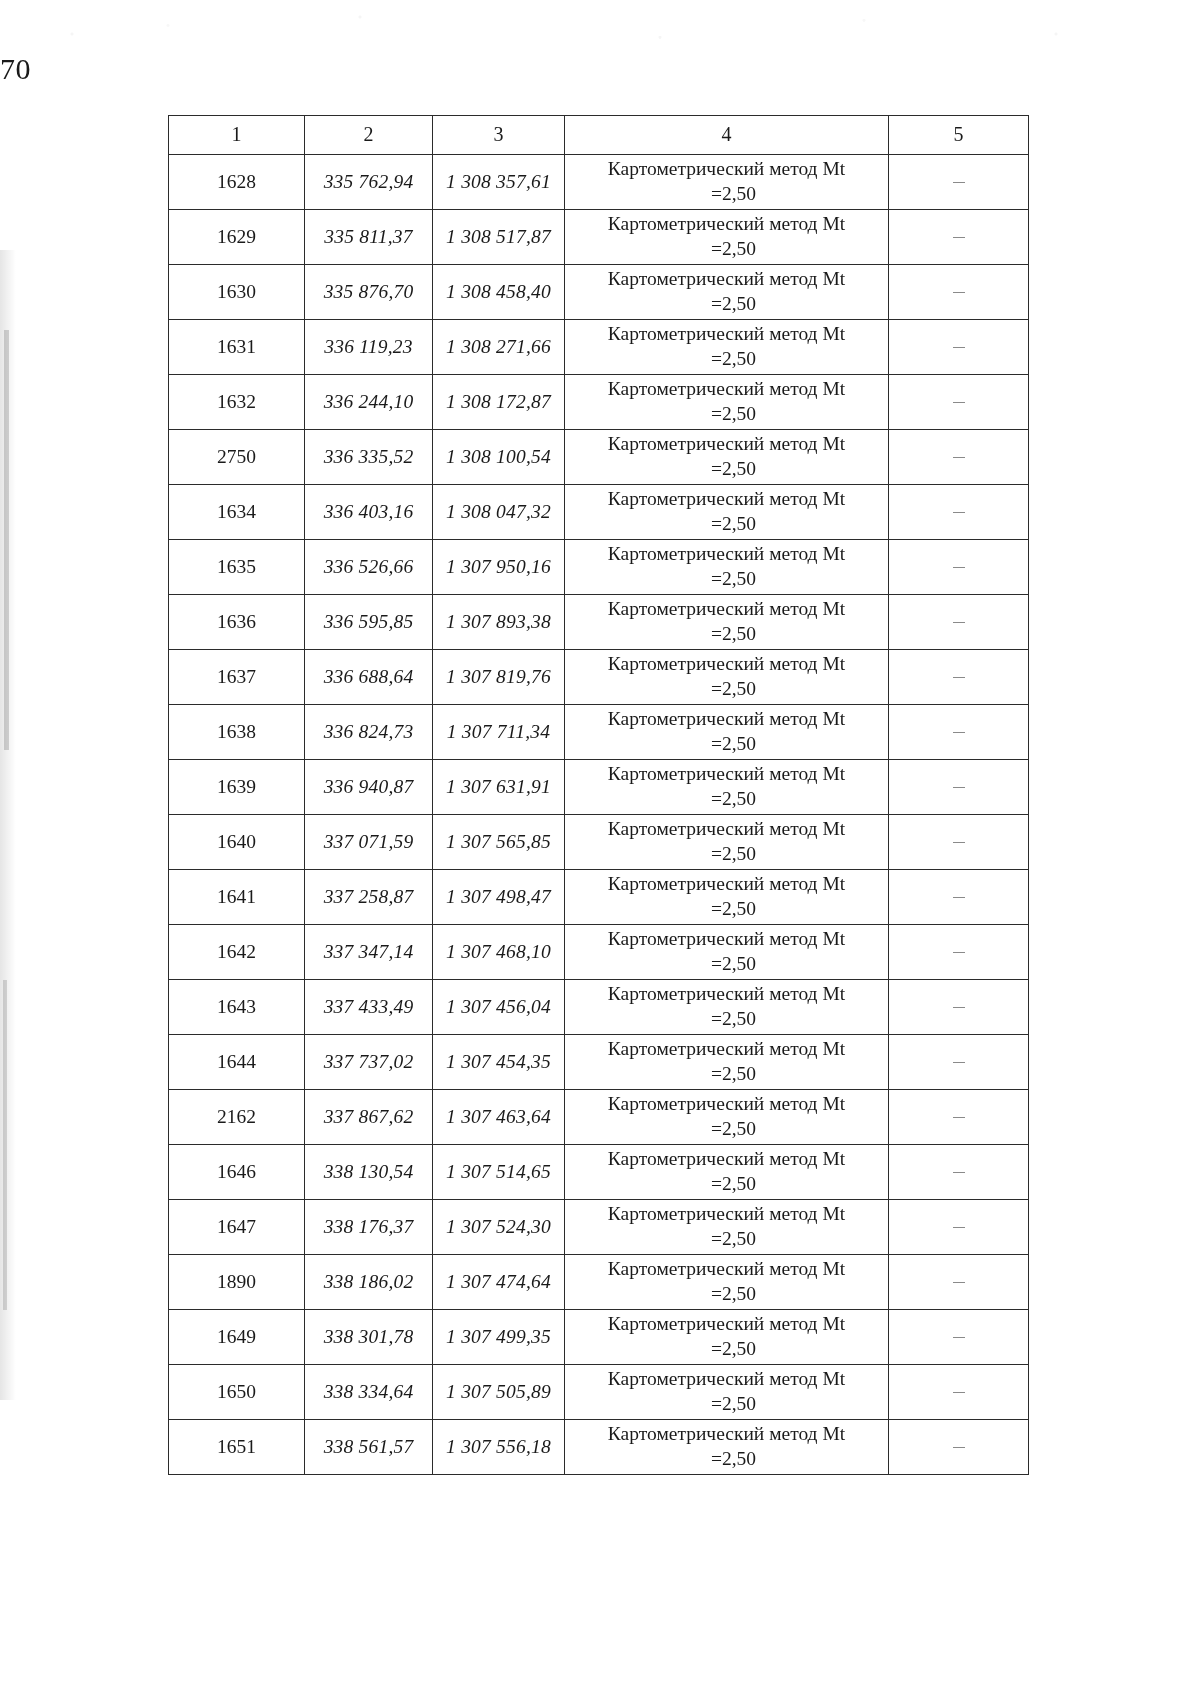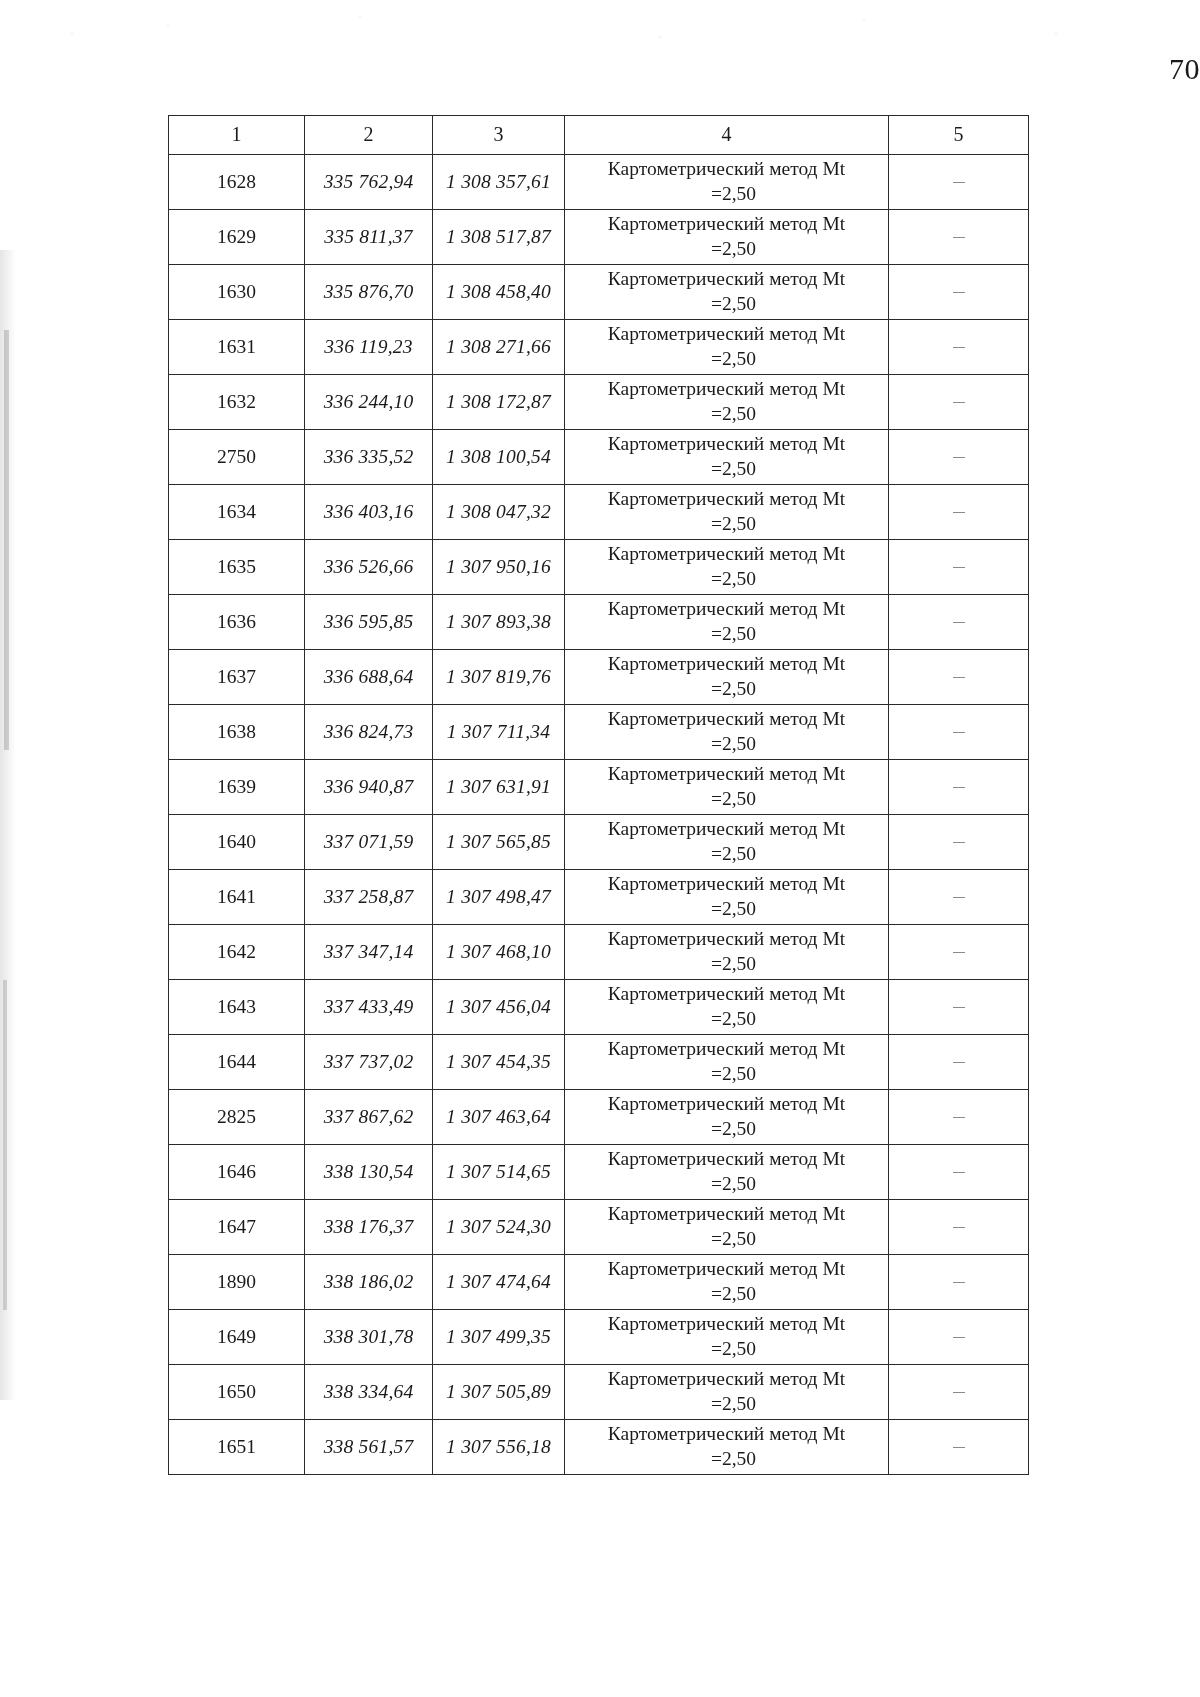--- a/index.html
+++ b/index.html
@@ -56,21 +56,21 @@
     height: 330px;
     background: rgba(0,0,0,0.14);
     pointer-events: none;
   }
 
   .page-number {
     position: absolute;
     top: 52px;
     left: 0;
     width: 1200px;
-    text-align: right;
+    text-align: left;
     font-size: 30px;
     letter-spacing: 0.5px;
   }
 
   .table-wrap {
     position: absolute;
     left: 168px;
     top: 115px;
     width: 860px;
   }
@@ -313,21 +313,21 @@
           <td class="col-id">1644</td>
           <td class="col-x">337 737,02</td>
           <td class="col-y">1 307 454,35</td>
           <td class="col-method">
             <span class="method-line1">Картометрический метод Mt</span>
             <span class="method-line2">=2,50</span>
           </td>
           <td class="col-note"><span class="dash-mark"></span></td>
         </tr>
         <tr>
-          <td class="col-id">2825</td>
+          <td class="col-id">2162</td>
           <td class="col-x">337 867,62</td>
           <td class="col-y">1 307 463,64</td>
           <td class="col-method">
             <span class="method-line1">Картометрический метод Mt</span>
             <span class="method-line2">=2,50</span>
           </td>
           <td class="col-note"><span class="dash-mark"></span></td>
         </tr>
         <tr>
           <td class="col-id">1646</td>

